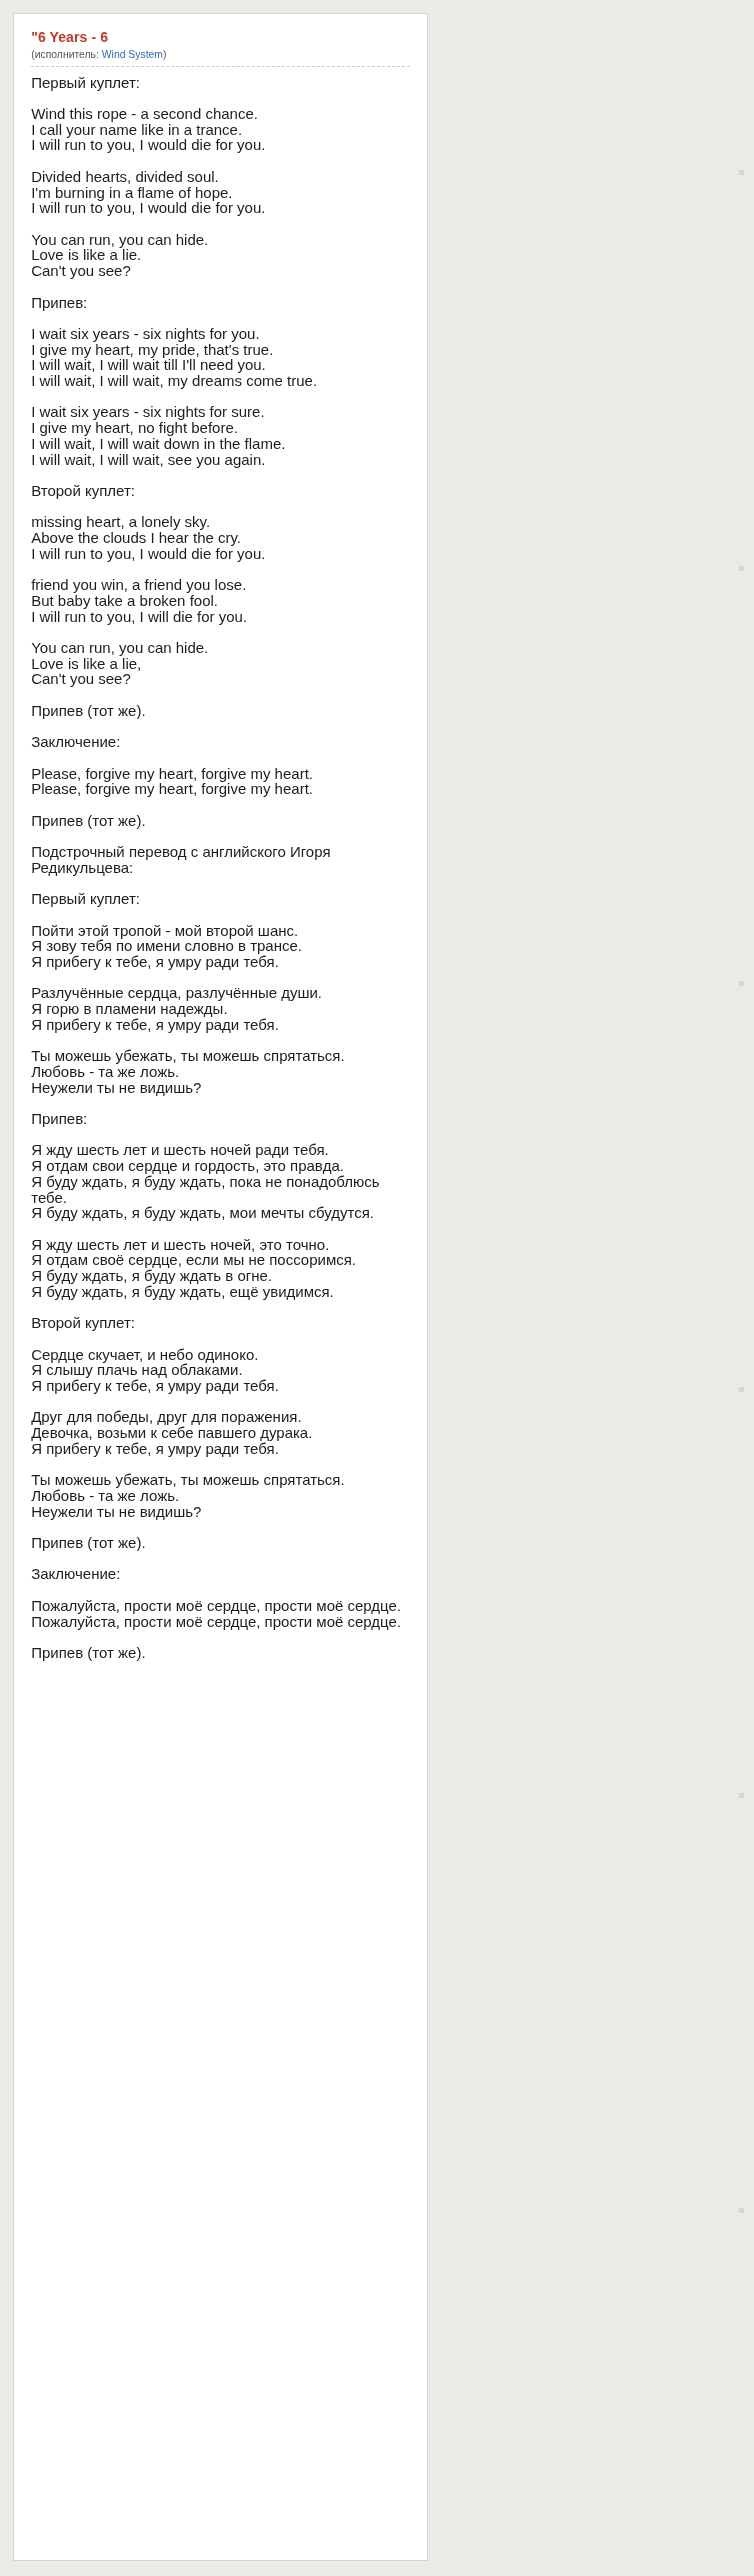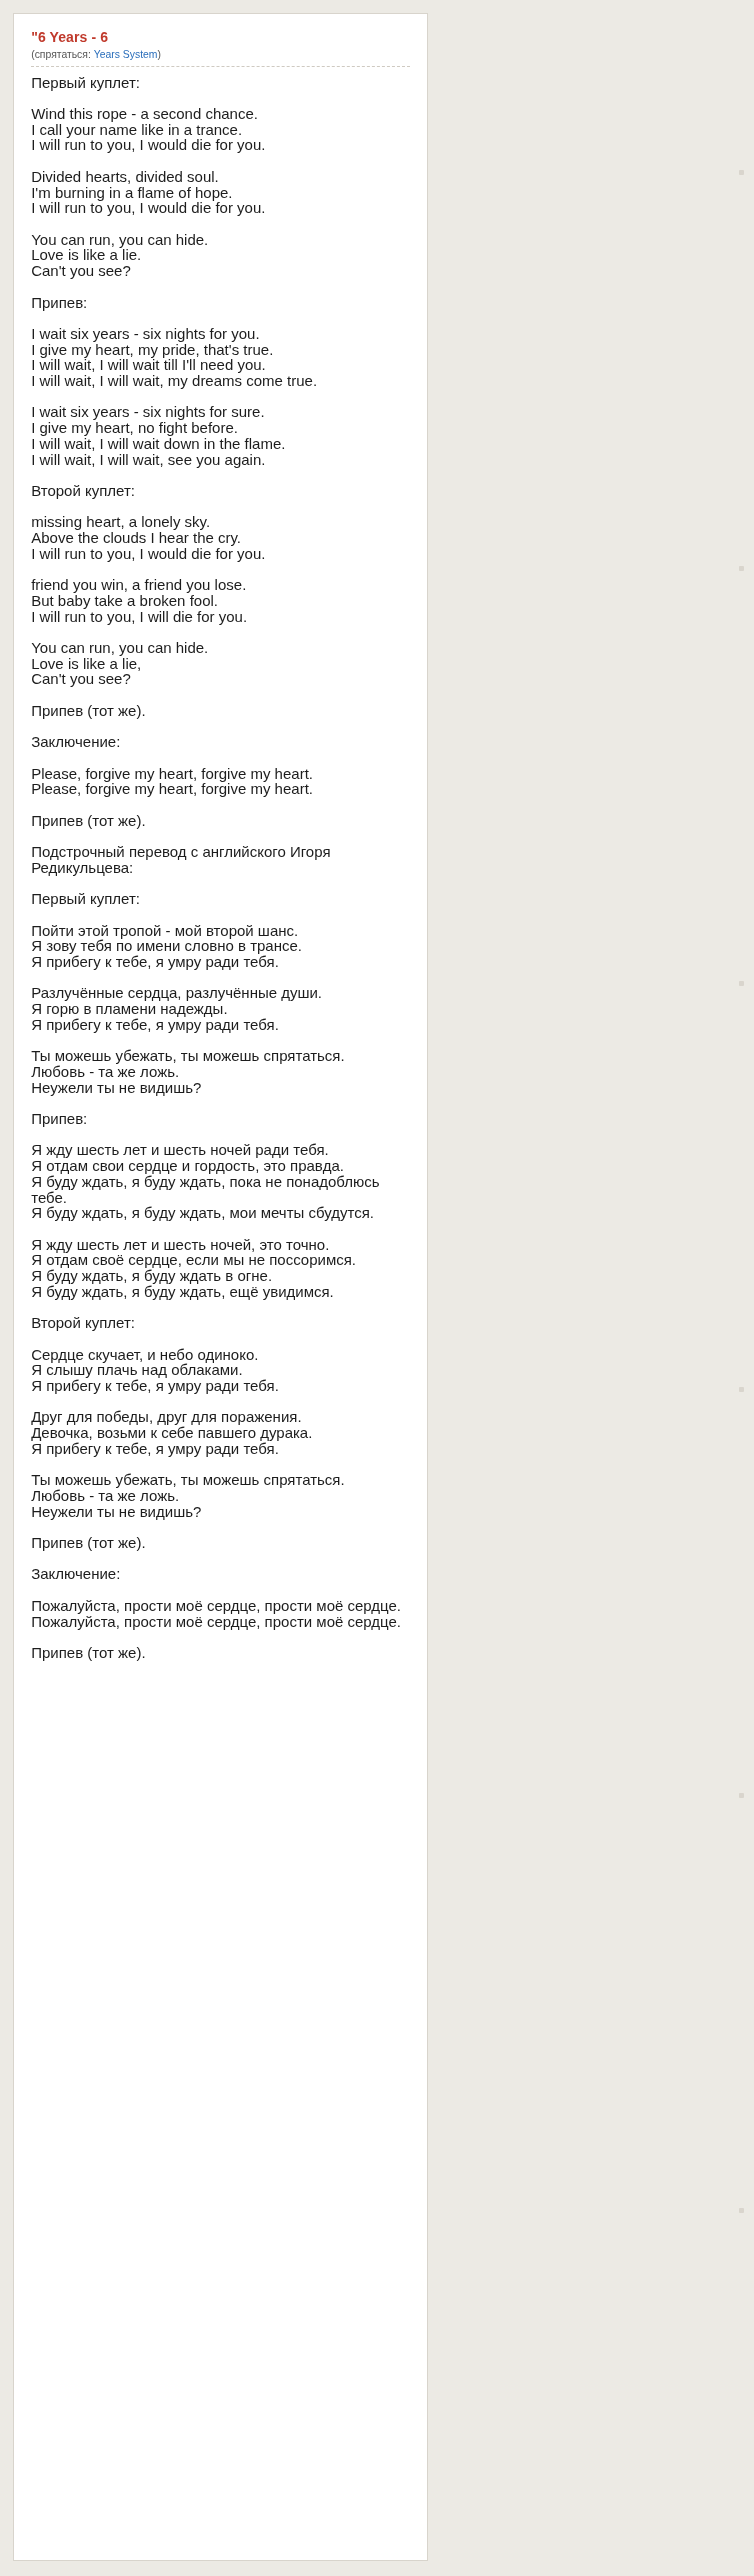--- a/index.html
+++ b/index.html
@@ -77,21 +77,21 @@
     align-items: flex-start;
   }
 </style>
 </head>
 <body>
 
 <div class="page">
   <div class="layout">
     <div class="sheet">
       <h1 class="song-title">"6 Years - 6</h1>
-      <div class="performer-line"><span>(спрятаться:</span>&nbsp;<a class="performer-link" href="#">Years System</a><span>)</span></div>
+      <div class="performer-line"><span>(исполнитель:</span>&nbsp;<a class="performer-link" href="#">Wind System</a><span>)</span></div>
       <div class="lyrics">Первый куплет:
 
 Wind this rope - a second chance.
 I call your name like in a trance.
 I will run to you, I would die for you.
 
 Divided hearts, divided soul.
 I'm burning in a flame of hope.
 I will run to you, I would die for you.
 

